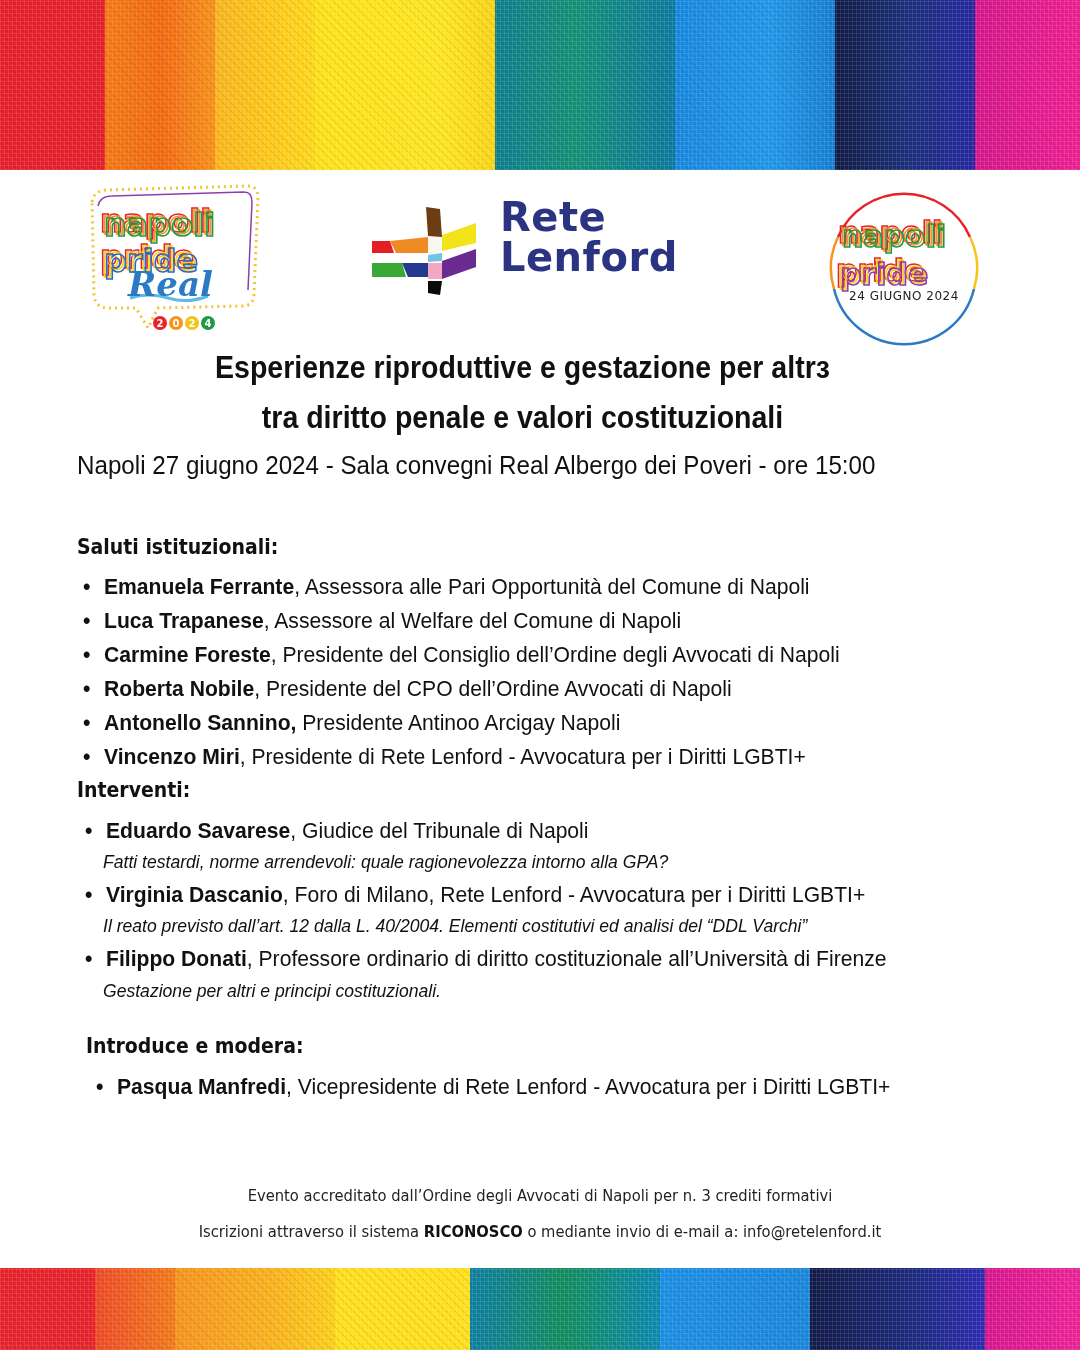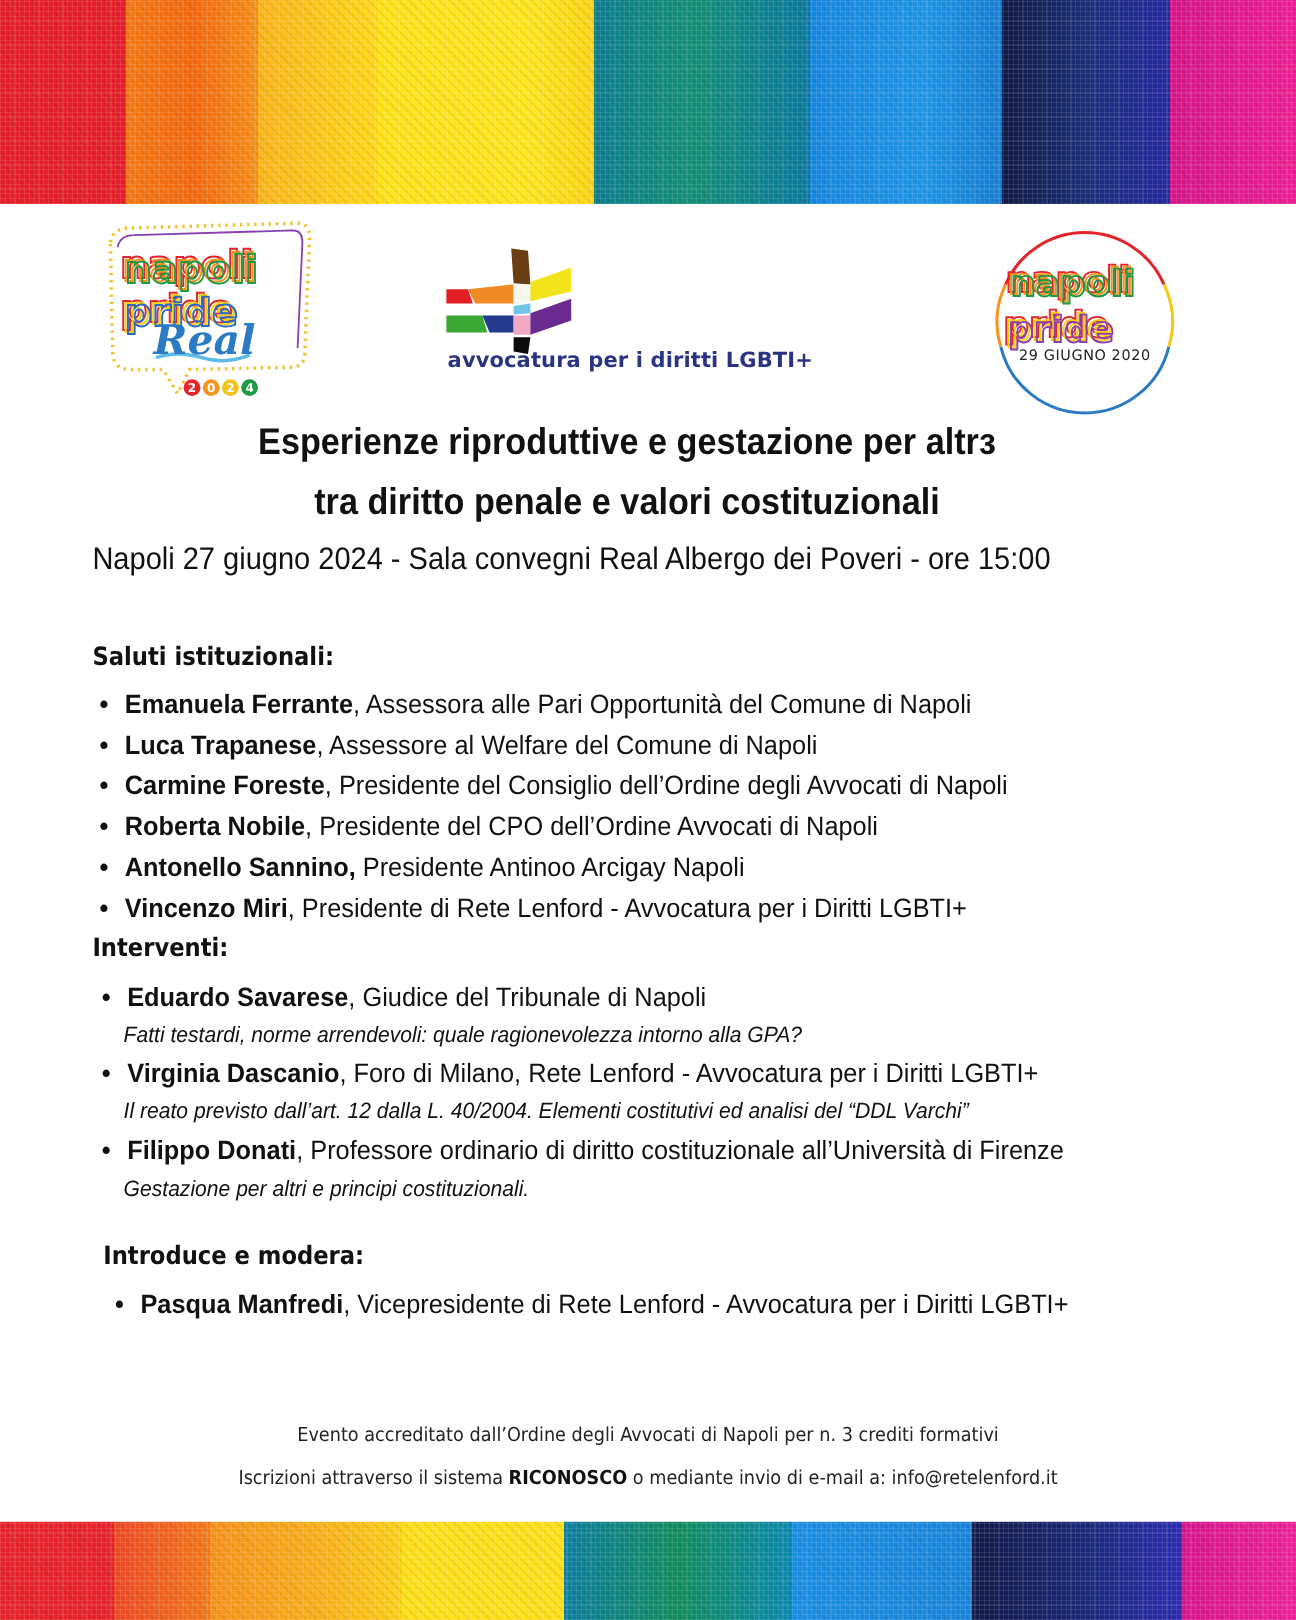--- a/index.html
+++ b/index.html
@@ -102,39 +102,42 @@
     <path d="M20 38 L58 34 L58 50 L26 50 Z" fill="#f08a24"></path>
     <path d="M58 34 L72 34 L72 48 L58 50 Z" fill="#f7f7f2"></path>
     <path d="M72 32 L106 20 L106 40 L72 48 Z" fill="#f3e31a"></path>
     <path d="M58 52 L72 50 L72 58 L58 59 Z" fill="#72c4e4"></path>
     <path d="M2 60 L32 60 L36 74 L2 74 Z" fill="#3aa835"></path>
     <path d="M32 60 L58 60 L58 74 L38 74 Z" fill="#243a8e"></path>
     <path d="M58 60 L72 60 L72 76 L58 76 Z" fill="#f2a7c3"></path>
     <path d="M72 58 L106 46 L106 64 L72 76 Z" fill="#6a2a8f"></path>
     <path d="M58 78 L72 78 L70 92 L58 90 Z" fill="#0b0b0b"></path>
   </svg>
-  <div class="rete-sub">avvocatura per i diritti LGBTI+</div>
+  <div class="rete-text">
+    <span class="l1">Rete</span>
+    <span class="l2">Lenford</span>
+  </div>
 </div>
 
 <div class="logo logo-pride">
   <svg width="172" height="172" viewBox="0 0 172 172">
     <path d="M20 60 A72 72 0 0 1 152 60" fill="none" stroke="#e6232a" stroke-width="2.5"></path>
     <path d="M152 60 A72 72 0 0 1 156 112" fill="none" stroke="#f5c518" stroke-width="2.5"></path>
     <path d="M156 112 A72 72 0 0 1 16 112" fill="none" stroke="#2a7bc3" stroke-width="2.5"></path>
     <path d="M16 112 A72 72 0 0 1 20 60" fill="none" stroke="#f7941d" stroke-width="2.5"></path>
     <g font-family="DejaVu Sans, sans-serif" font-weight="bold" font-size="30" fill="none" stroke-width="1.6">
       <text x="20" y="66" stroke="#e6232a">napoli</text>
       <text x="22" y="68" stroke="#f7941d">napoli</text>
       <text x="24" y="70" stroke="#1e9a45">napoli</text>
       <text x="18" y="104" stroke="#e6232a">pride</text>
       <text x="20" y="106" stroke="#fcd20f">pride</text>
       <text x="22" y="108" stroke="#8a3fb0">pride</text>
     </g>
   </svg>
-  <div class="pride-date">29 GIUGNO 2020</div>
+  <div class="pride-date">24 GIUGNO 2024</div>
 </div>
 
 <div class="title title-1">Esperienze riproduttive e gestazione per altrз</div>
 <div class="title title-2">tra diritto penale e valori costituzionali</div>
 <div class="subtitle">Napoli 27 giugno 2024 - Sala convegni Real Albergo dei Poveri - ore 15:00</div>
 
 <div class="section-head" style="left:77px;top:535px">Saluti istituzionali:</div>
 <ul class="list" style="left:104px;top:570px">
   <li><span class="bullet">•</span><b>Emanuela Ferrante</b><span>, Assessora alle Pari Opportunità del Comune di Napoli</span></li>
   <li><span class="bullet">•</span><b>Luca Trapanese</b><span>, Assessore al Welfare del Comune di Napoli</span></li>

